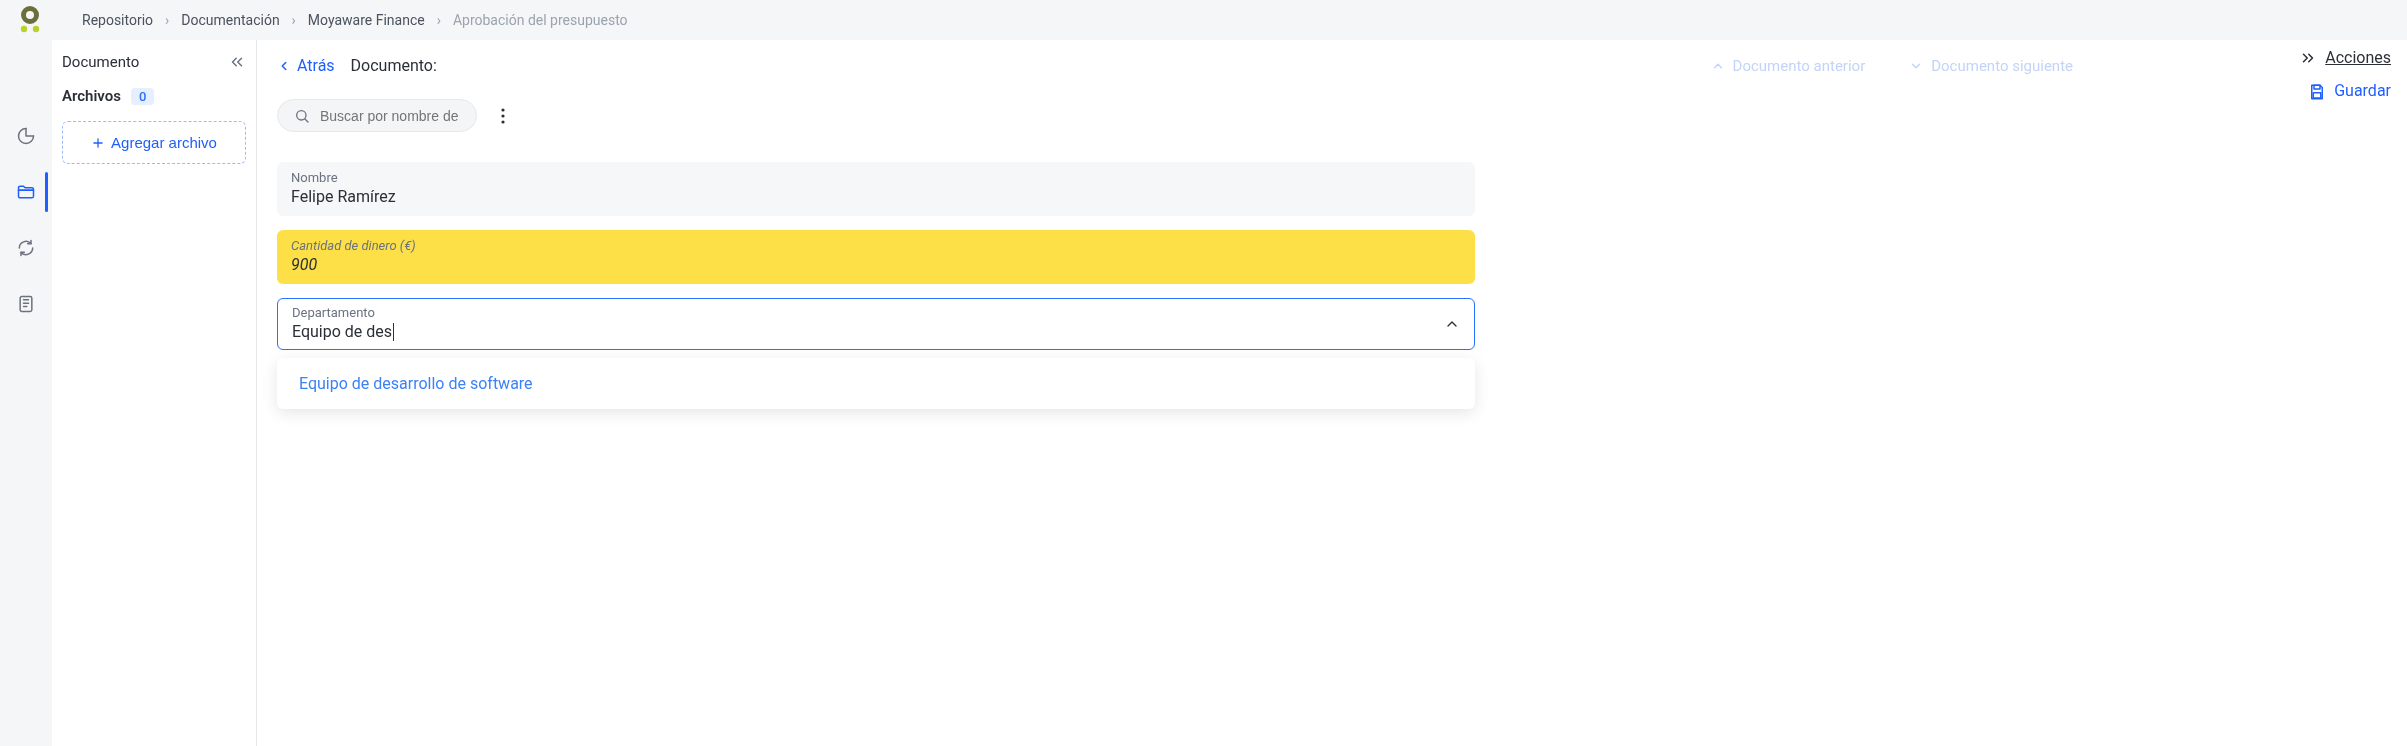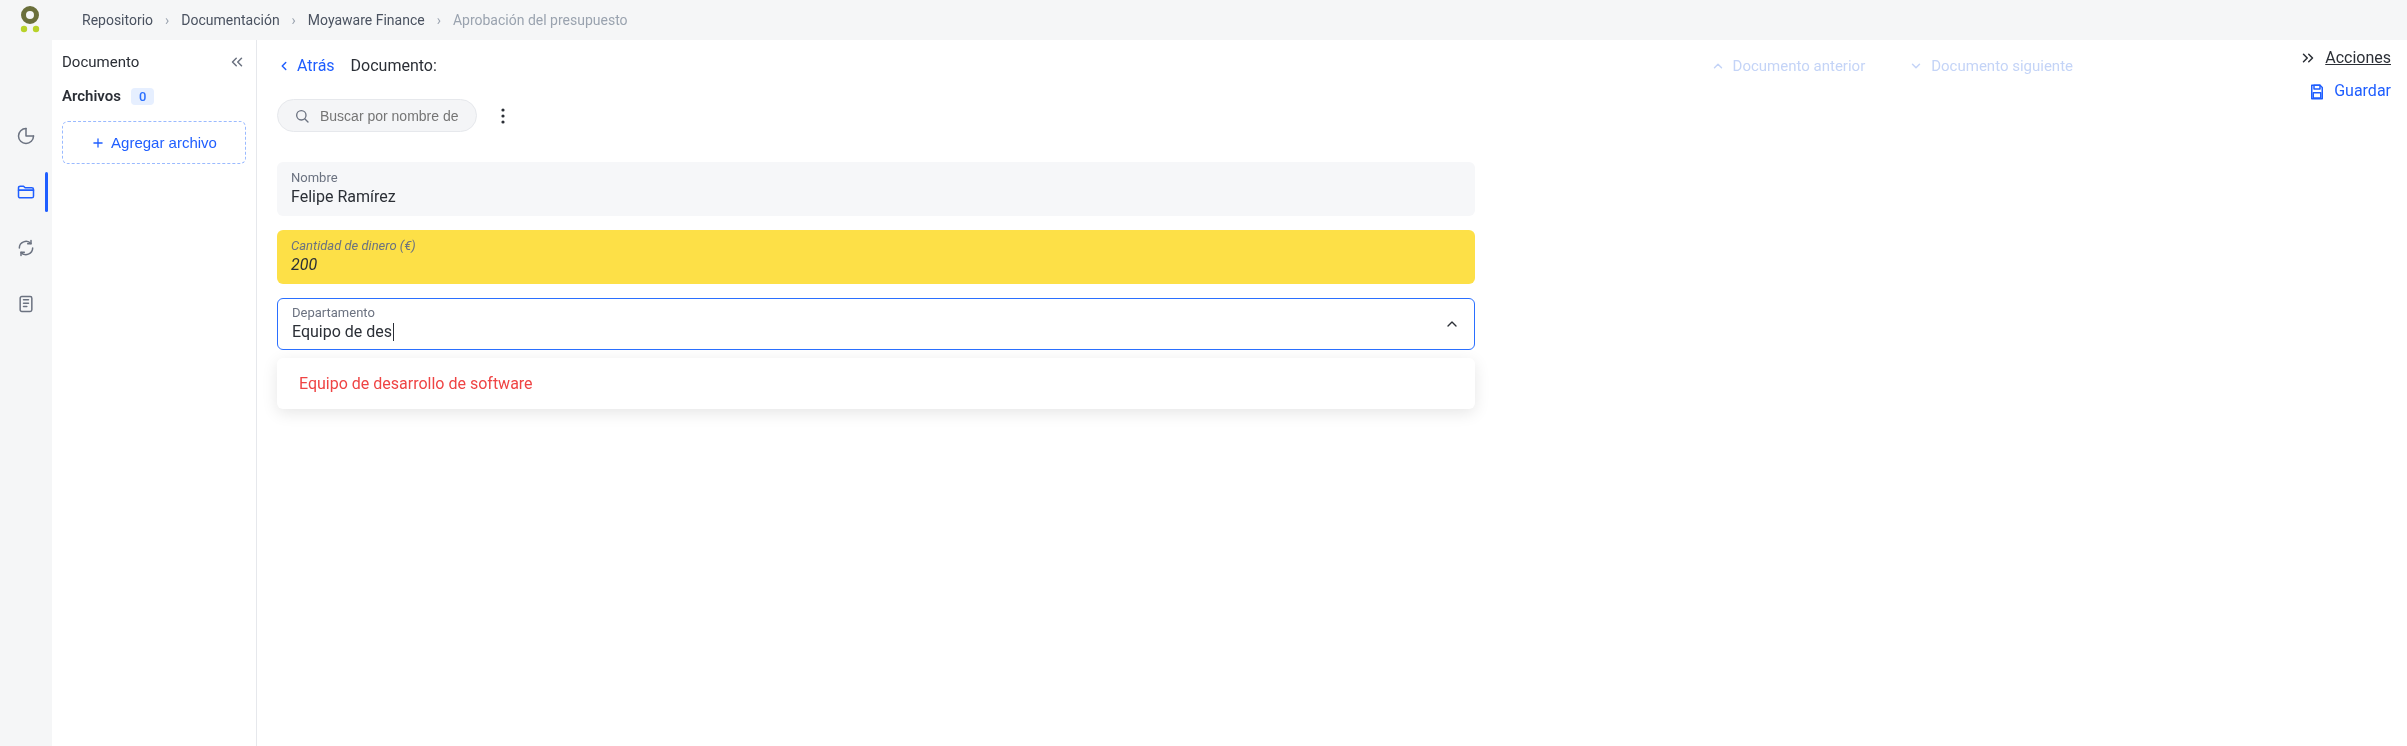--- a/index.html
+++ b/index.html
@@ -289,21 +289,21 @@
     margin: 8px 20px 0 20px;
     width: 1198px;
     background: #ffffff;
     border-radius: 6px;
     box-shadow: 0 4px 16px rgba(0,0,0,0.10);
     padding: 6px 0;
   }
   .dropdown-item {
     padding: 10px 22px;
     font-size: 16px;
-    color: #ef4444;
+    color: #3b82f6;
     cursor: pointer;
   }
 
   svg { display: inline-block; vertical-align: middle; }
 </style>
 </head>
 <body>
 
 <div class="topbar">
   <div class="logo">
@@ -442,21 +442,21 @@
       </div>
     </div>
 
     <div class="fields">
       <div class="field">
         <div class="label">Nombre</div>
         <div class="value">Felipe Ramírez</div>
       </div>
       <div class="field highlight">
         <div class="label">Cantidad de dinero (€)</div>
-        <div class="value">200</div>
+        <div class="value">900</div>
       </div>
       <div class="field combo">
         <div class="combo-left">
           <div class="label">Departamento</div>
           <div class="value-line">
             <span>Equipo de des</span>
             <span class="caret"></span>
           </div>
         </div>
         <span class="chev">

